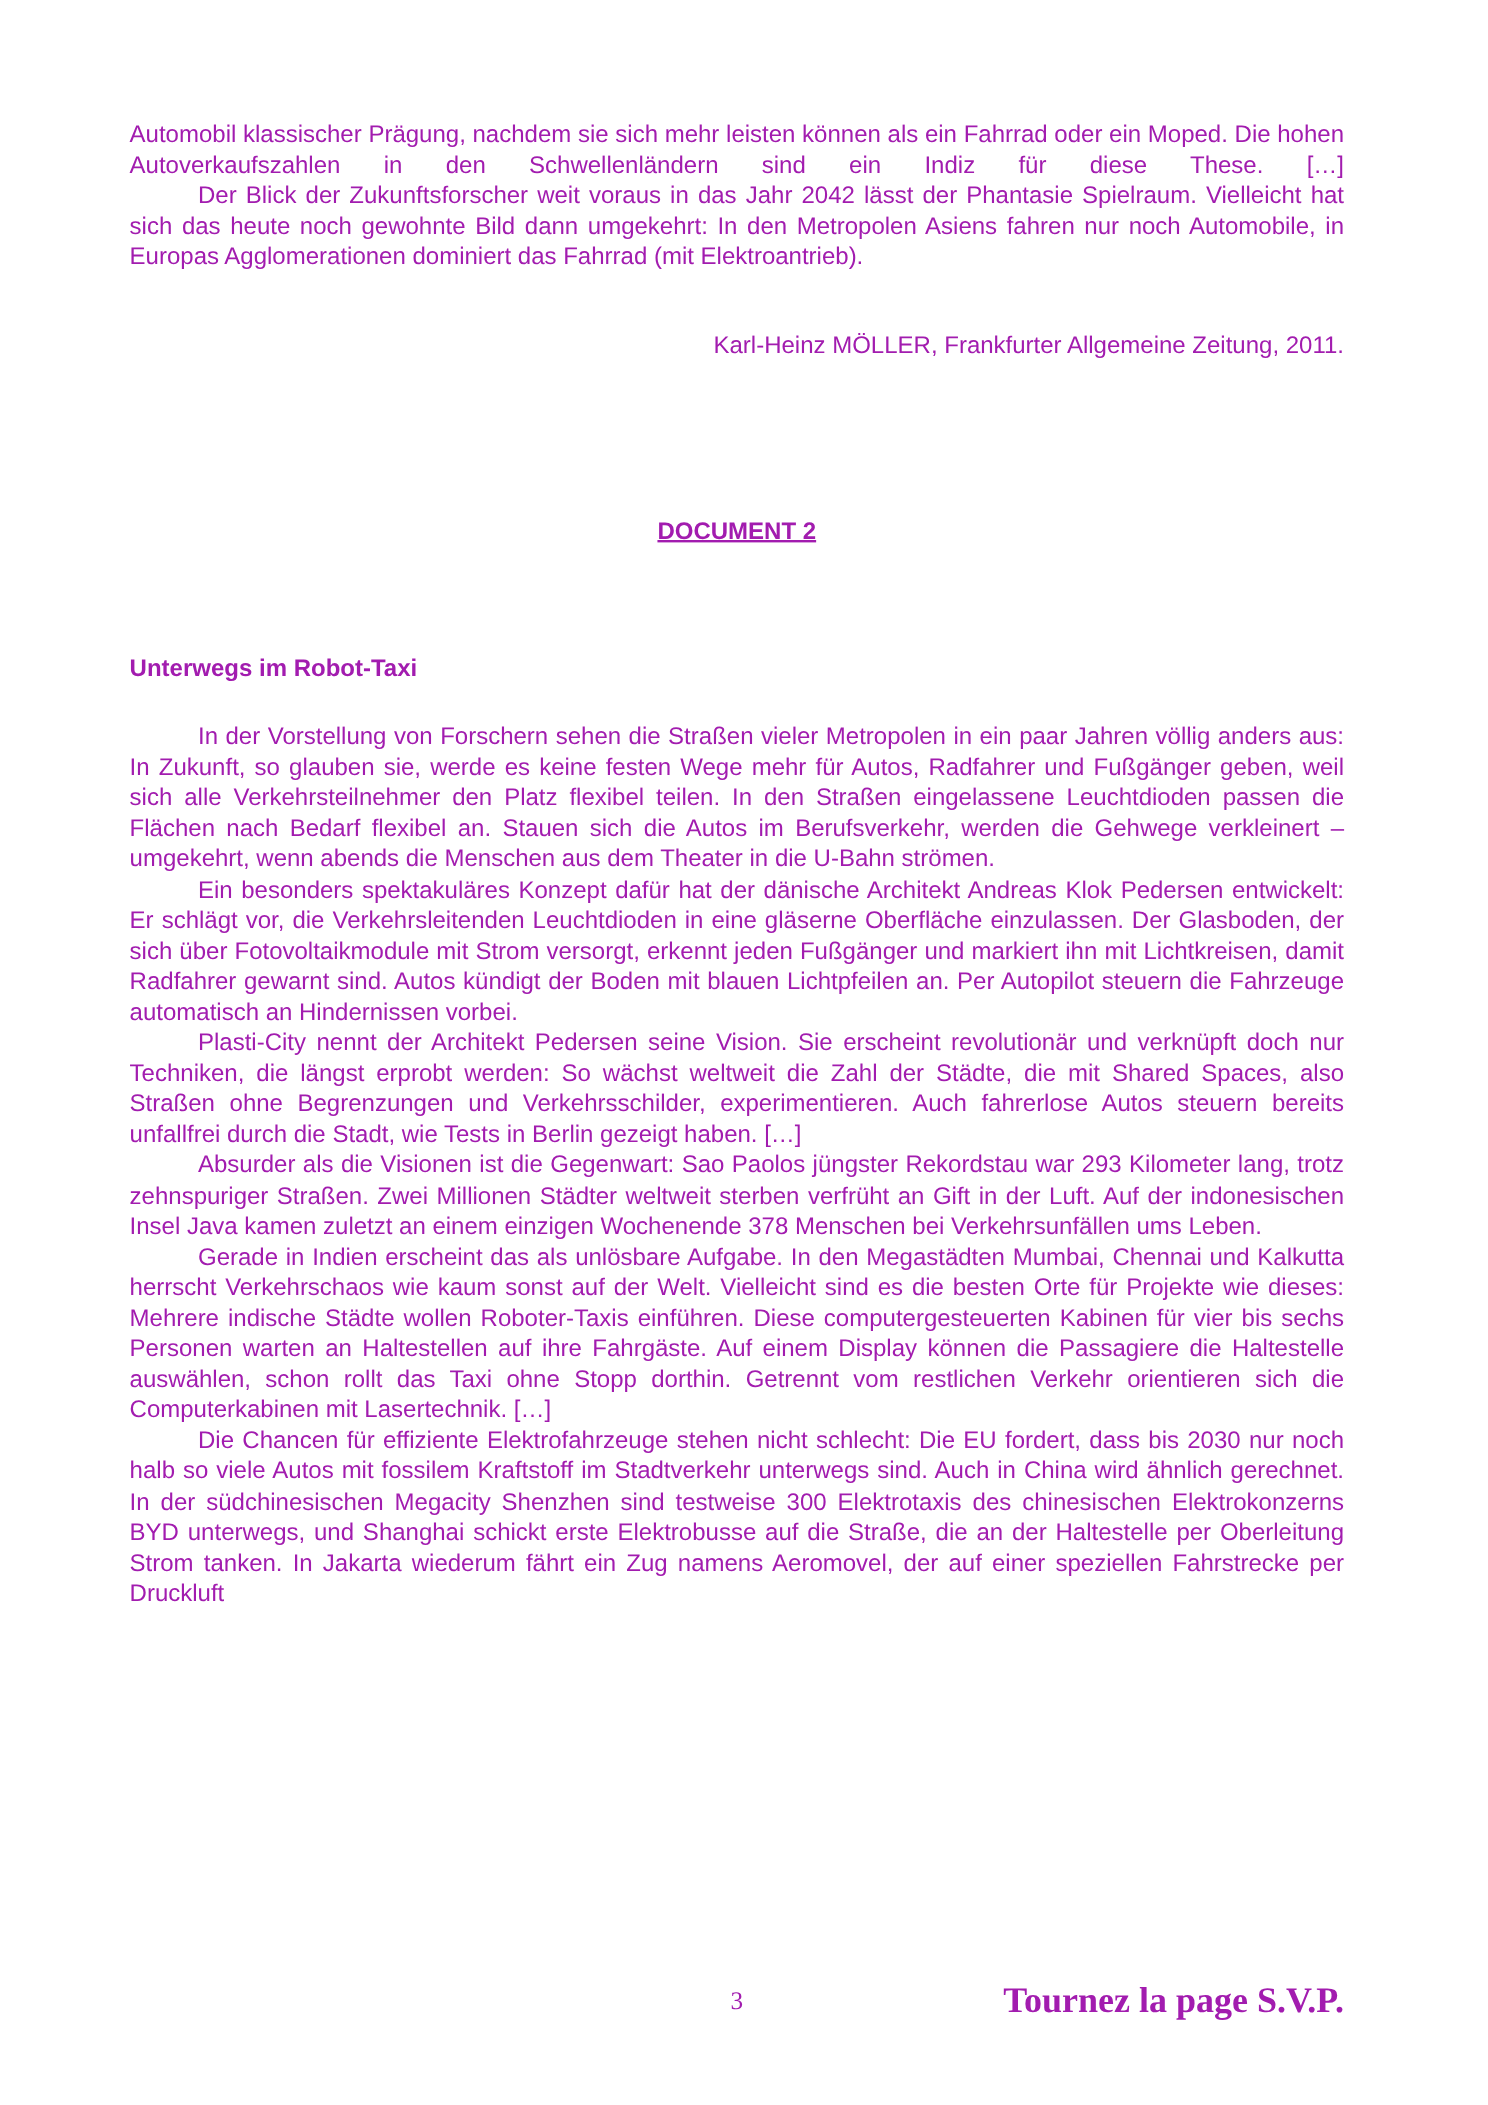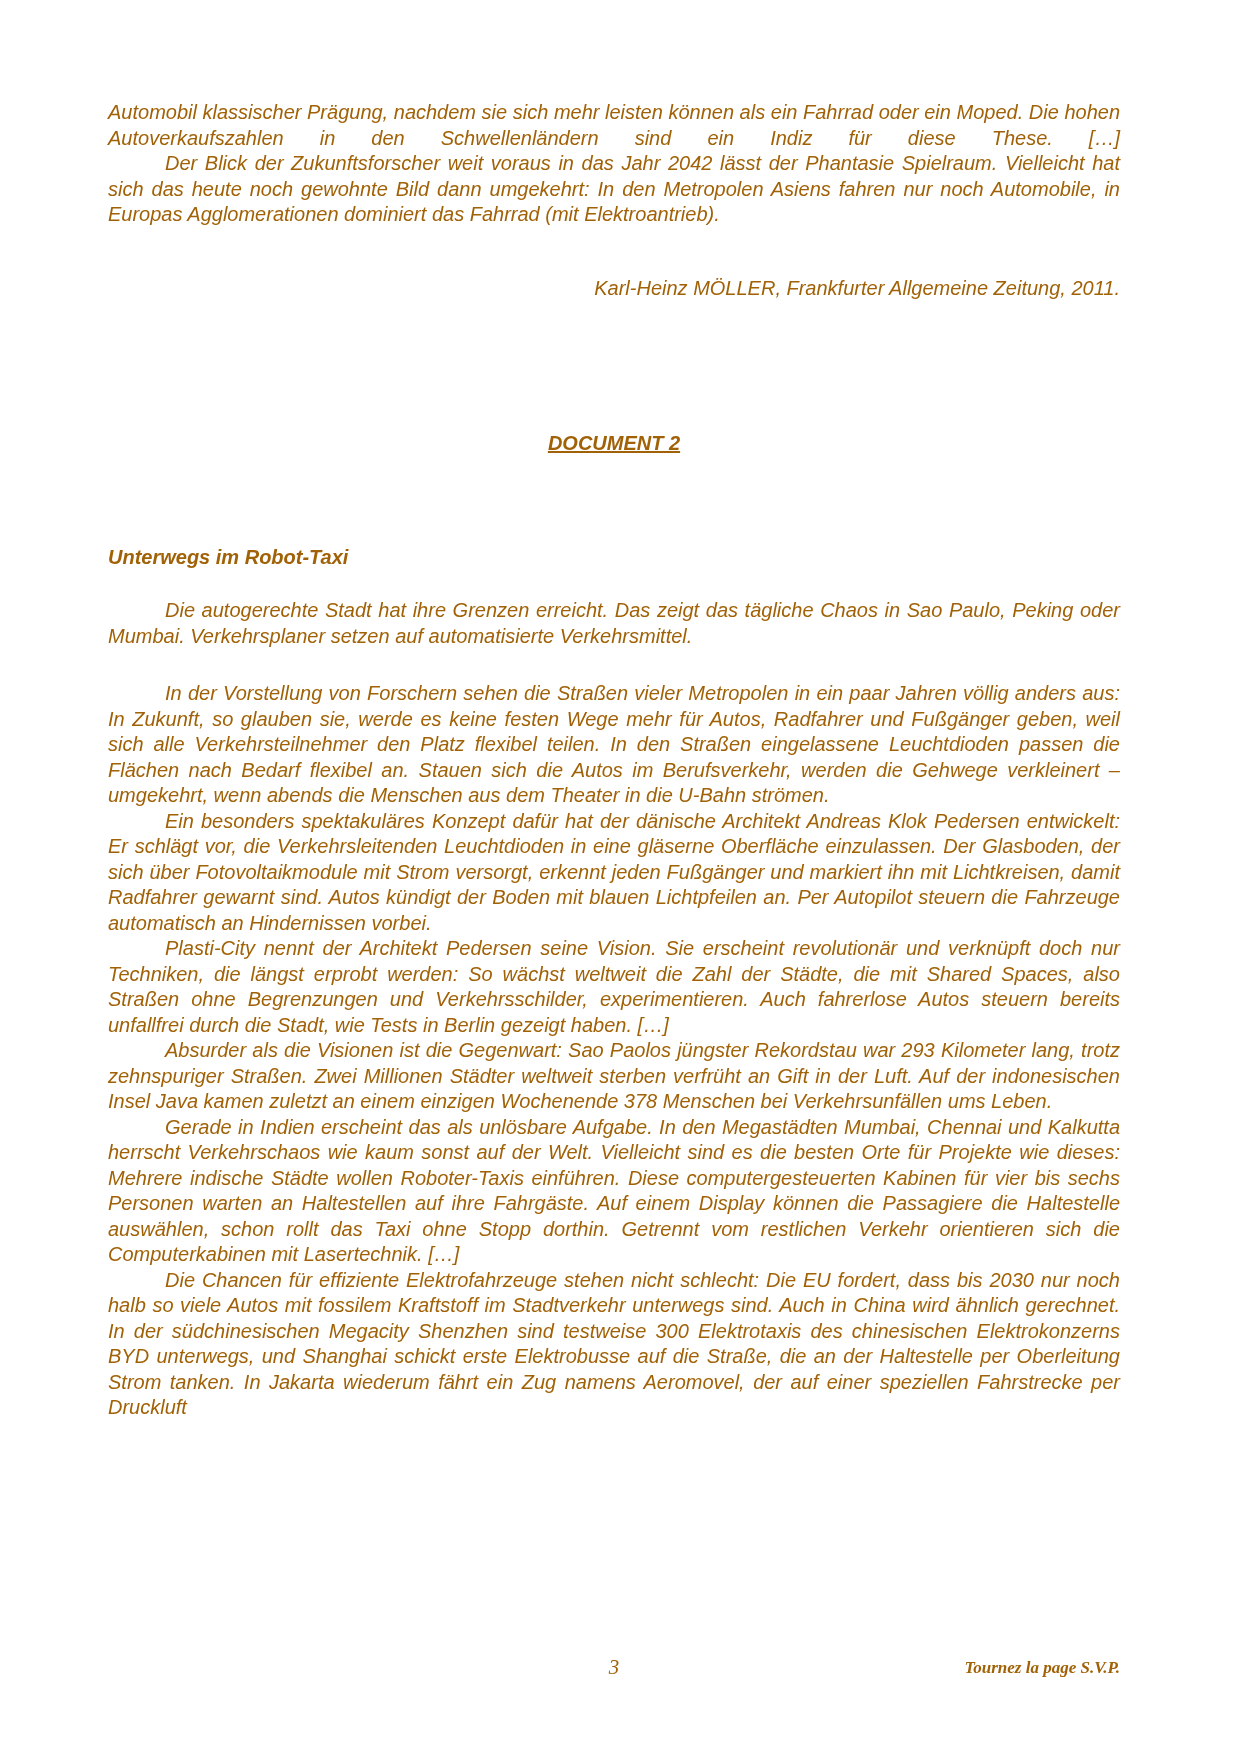--- a/index.html
+++ b/index.html
@@ -1,26 +1,25 @@
 <!DOCTYPE html>
 <html><head>
 <meta charset="utf-8">
 <style>
   html, body { margin: 0; padding: 0; background: #ffffff; }
   .page {
     position: relative;
     width: 1240px;
     height: 1754px;
     background: #ffffff;
-    color: #a16207;
+    color: #a21caf;
     font-family: "Liberation Sans", sans-serif;
     font-size: 20px;
     line-height: 25.5px;
     overflow: hidden;
-    font-style: italic;
   }
   .content {
     position: absolute;
     left: 108px;
     top: 100px;
     width: 1012px;
     text-align: justify;
   }
   p { margin: 0; }
   .indent { text-indent: 57px; }
@@ -55,40 +54,39 @@
     left: 0;
     width: 100%;
     text-align: center;
     font-size: 21px;
   }
   .footer-note {
     position: absolute;
     right: 0;
     top: 0;
     font-weight: bold;
-    font-size: 17px;
+    font-size: 30px;
   }
 </style>
 </head>
 <body>
 
 <div class="page">
   <div class="content">
 
     <p class="continues">Automobil klassischer Prägung, nachdem sie sich mehr leisten können als ein Fahrrad oder ein Moped. Die hohen Autoverkaufszahlen in den Schwellenländern sind ein Indiz für diese These. […]</p>
 
     <p class="indent">Der Blick der Zukunftsforscher weit voraus in das Jahr 2042 lässt der Phantasie Spielraum. Vielleicht hat sich das heute noch gewohnte Bild dann umgekehrt: In den Metropolen Asiens fahren nur noch Automobile, in Europas Agglomerationen dominiert das Fahrrad (mit Elektroantrieb).</p>
 
     <p class="attribution">Karl-Heinz MÖLLER, Frankfurter Allgemeine Zeitung, 2011.</p>
 
     <p class="doc-heading">DOCUMENT 2</p>
 
     <p class="doc-title">Unterwegs im Robot-Taxi</p>
 
-    <p class="indent para-first">Die autogerechte Stadt hat ihre Grenzen erreicht. Das zeigt das tägliche Chaos in Sao Paulo, Peking oder Mumbai. Verkehrsplaner setzen auf automatisierte Verkehrsmittel.</p>
 
     <p class="indent para-gap">In der Vorstellung von Forschern sehen die Straßen vieler Metropolen in ein paar Jahren völlig anders aus: In Zukunft, so glauben sie, werde es keine festen Wege mehr für Autos, Radfahrer und Fußgänger geben, weil sich alle Verkehrsteilnehmer den Platz flexibel teilen. In den Straßen eingelassene Leuchtdioden passen die Flächen nach Bedarf flexibel an. Stauen sich die Autos im Berufsverkehr, werden die Gehwege verkleinert – umgekehrt, wenn abends die Menschen aus dem Theater in die U-Bahn strömen.</p>
 
     <p class="indent">Ein besonders spektakuläres Konzept dafür hat der dänische Architekt Andreas Klok Pedersen entwickelt: Er schlägt vor, die Verkehrsleitenden Leuchtdioden in eine gläserne Oberfläche einzulassen. Der Glasboden, der sich über Fotovoltaikmodule mit Strom versorgt, erkennt jeden Fußgänger und markiert ihn mit Lichtkreisen, damit Radfahrer gewarnt sind. Autos kündigt der Boden mit blauen Lichtpfeilen an. Per Autopilot steuern die Fahrzeuge automatisch an Hindernissen vorbei.</p>
 
     <p class="indent">Plasti-City nennt der Architekt Pedersen seine Vision. Sie erscheint revolutionär und verknüpft doch nur Techniken, die längst erprobt werden: So wächst weltweit die Zahl der Städte, die mit Shared Spaces, also Straßen ohne Begrenzungen und Verkehrsschilder, experimentieren. Auch fahrerlose Autos steuern bereits unfallfrei durch die Stadt, wie Tests in Berlin gezeigt haben. […]</p>
 
     <p class="indent">Absurder als die Visionen ist die Gegenwart: Sao Paolos jüngster Rekordstau war 293 Kilometer lang, trotz zehnspuriger Straßen. Zwei Millionen Städter weltweit sterben verfrüht an Gift in der Luft. Auf der indonesischen Insel Java kamen zuletzt an einem einzigen Wochenende 378 Menschen bei Verkehrsunfällen ums Leben.</p>
 
 

